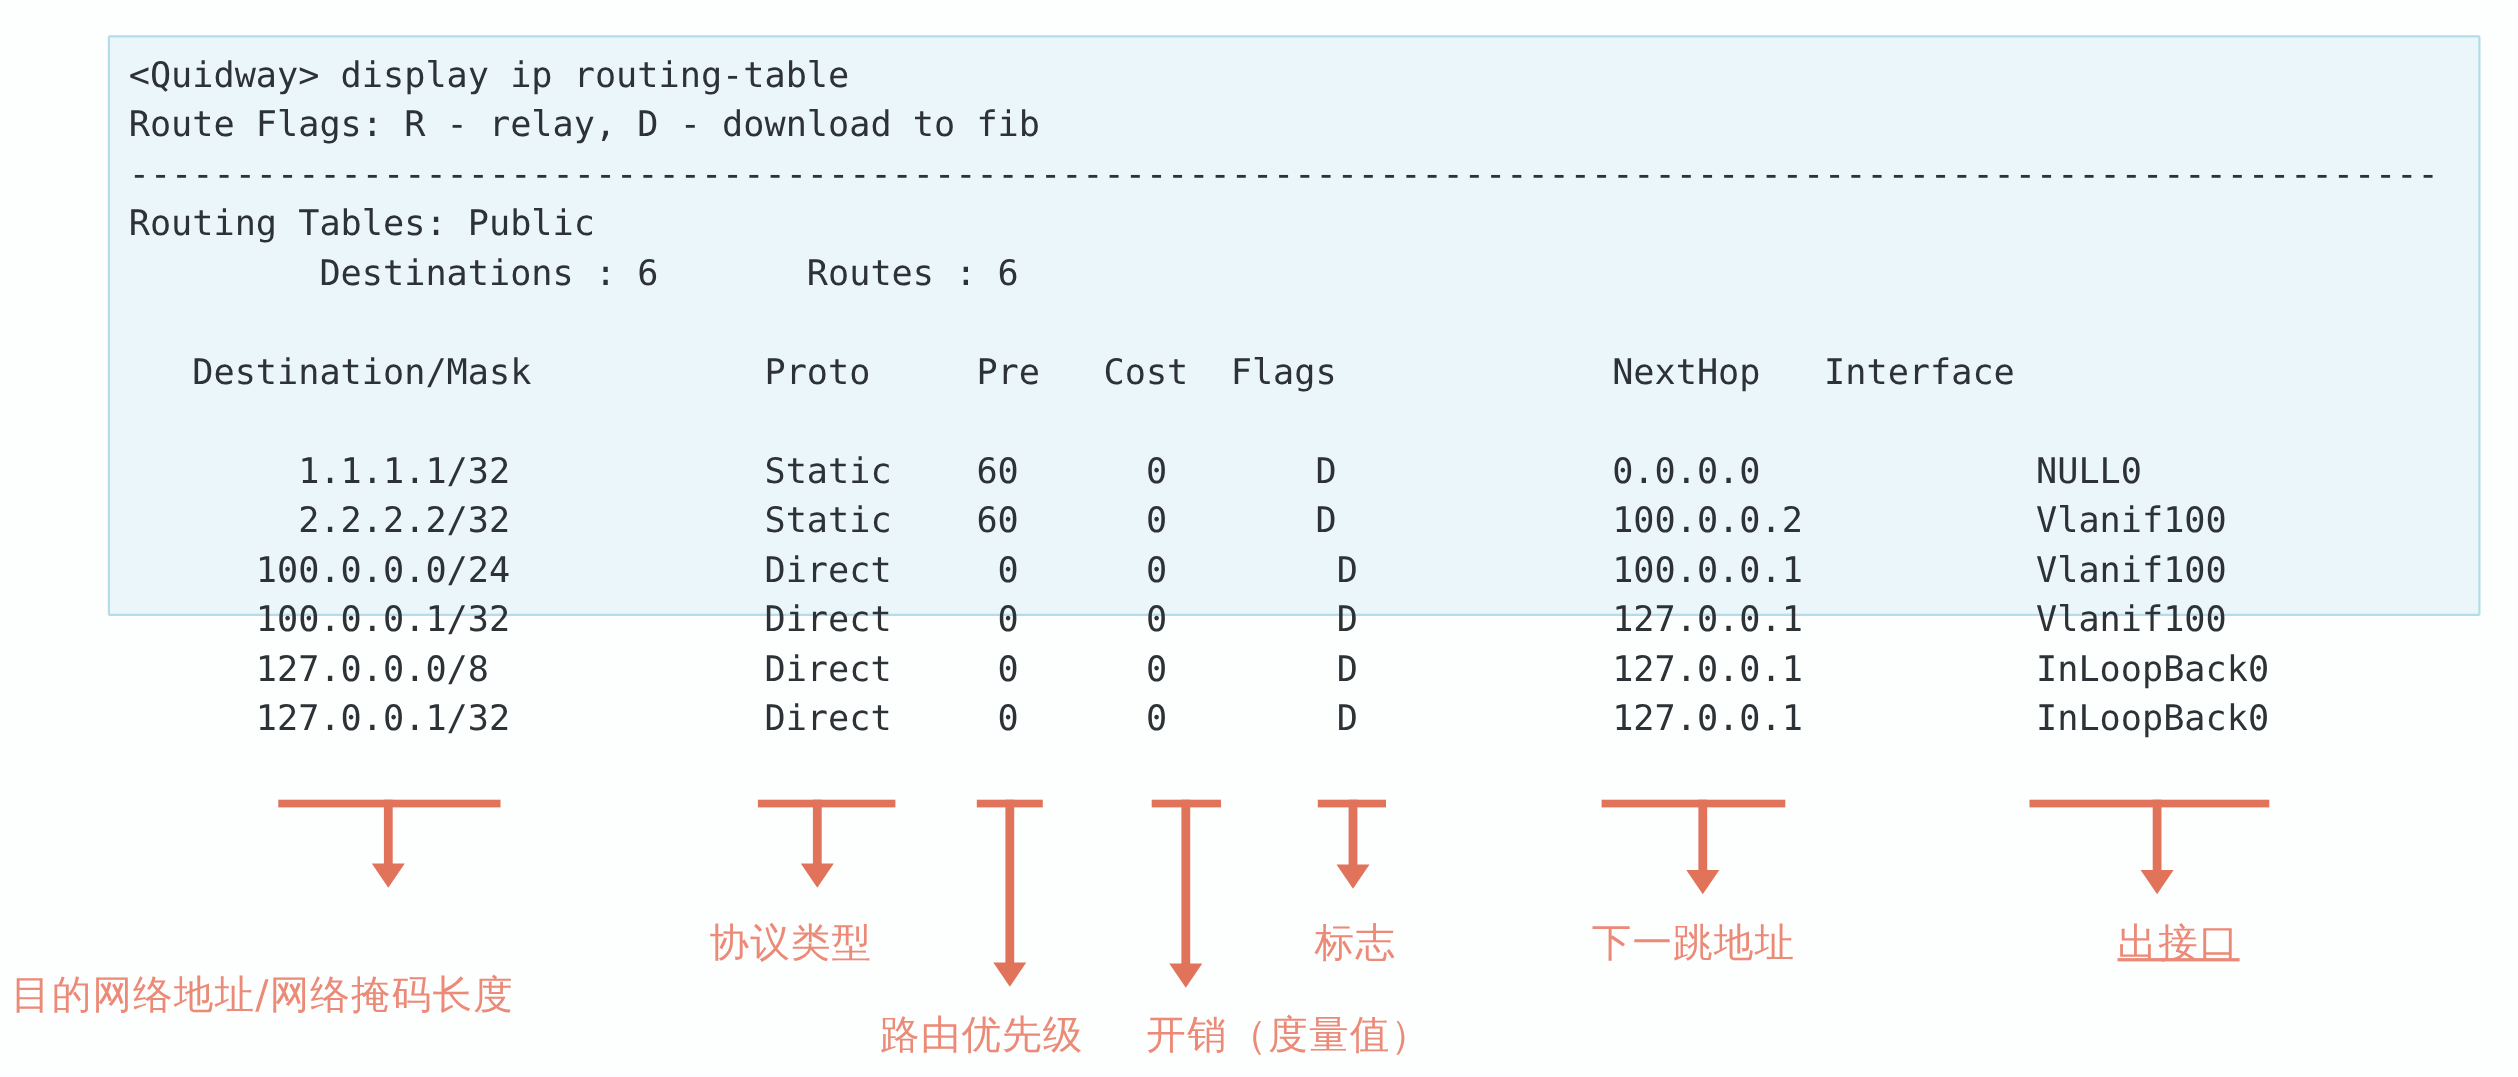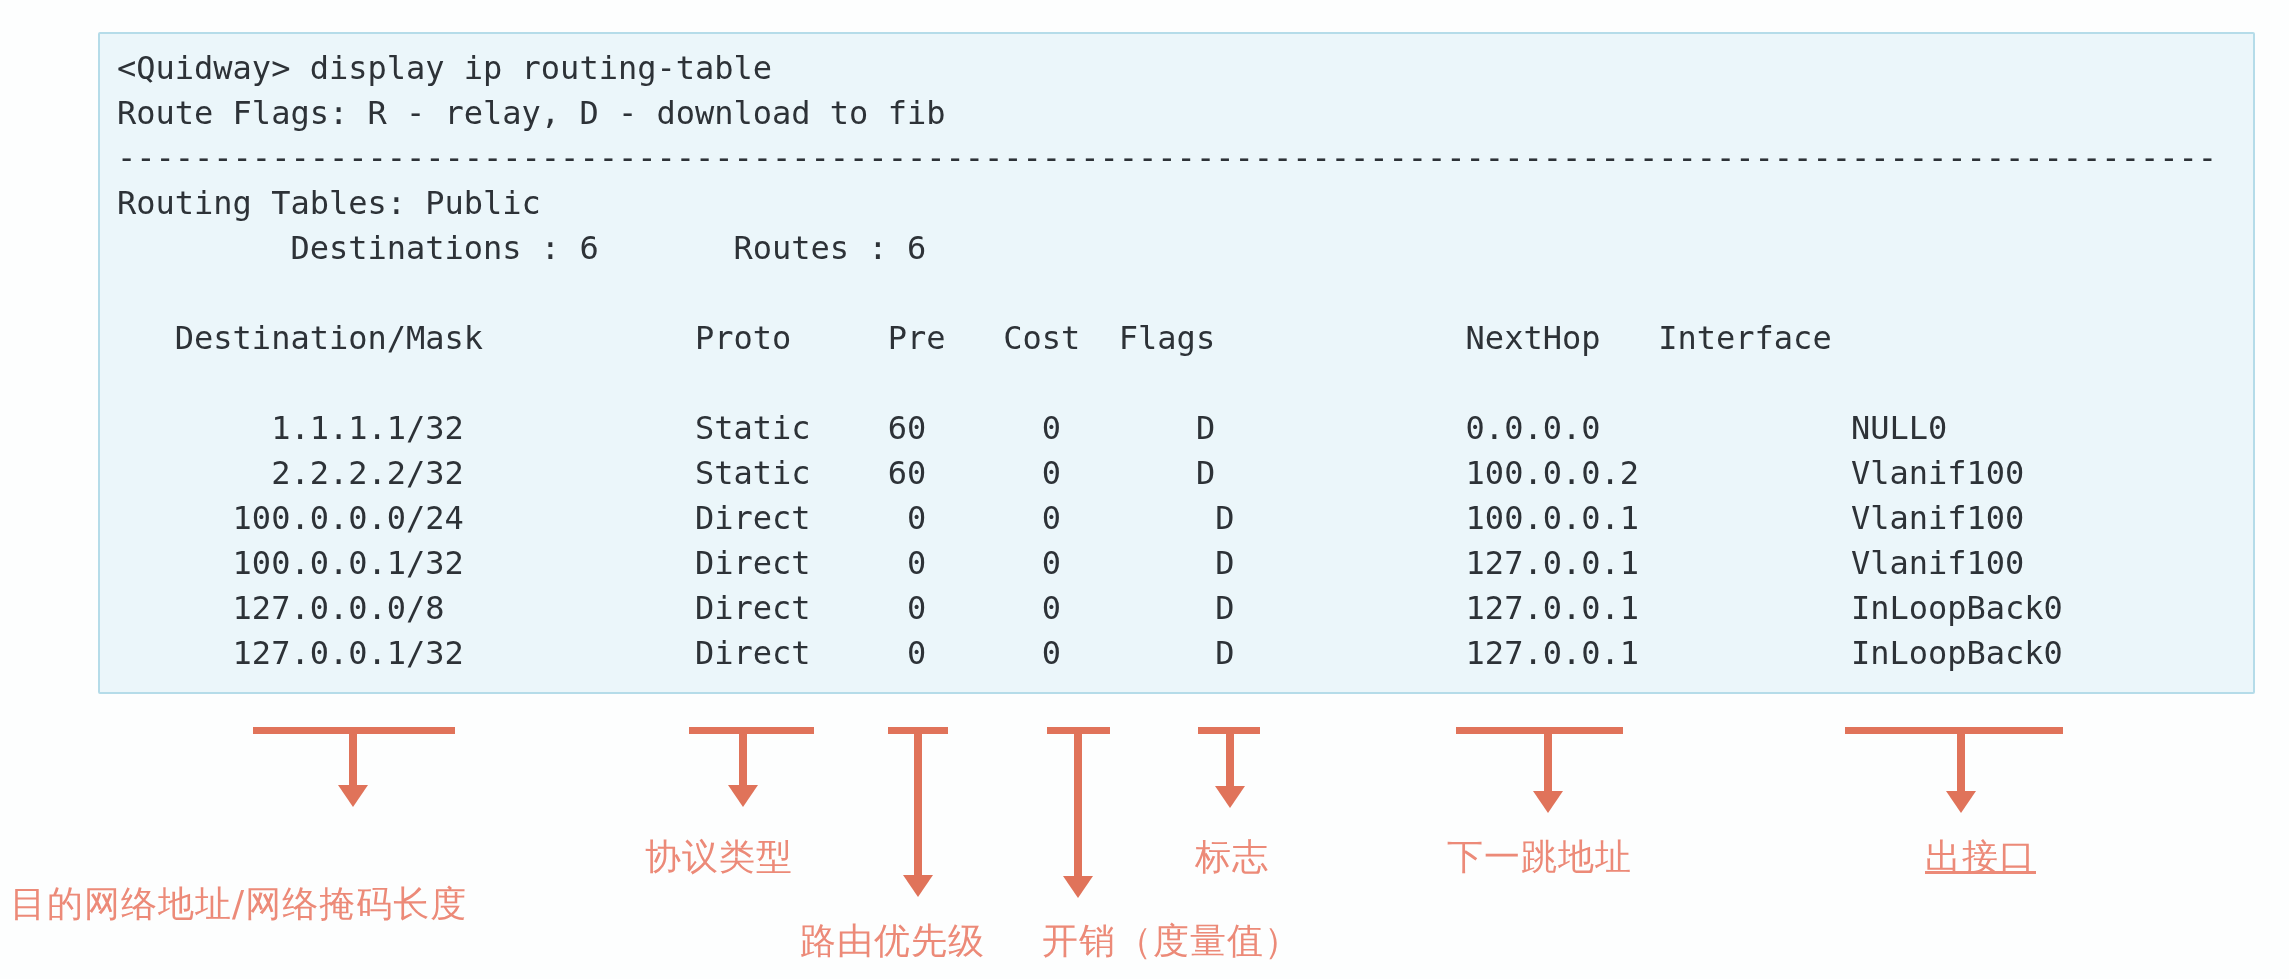--- a/index.html
+++ b/index.html
@@ -2,21 +2,21 @@
 <html style="--arrow: #e0735a; --label: #ec8a78; --terminal-bg: #ebf6fa; --terminal-border: #b5dce9; --text: #2d3237;"><head>
 <meta charset="utf-8">
 <style>
   html,body{margin:0;padding:0;}
   body{
     width:2289px;height:979px;position:relative;overflow:hidden;
     background:#fdfefe;
     font-family:"DejaVu Sans",sans-serif;
   }
   .terminal{
-    position:absolute;left:98px;top:32px;width:2157px;height:662px;
+    position:absolute;left:98px;top:32px;width:2157px;height:528px;
     box-sizing:border-box;
     background:var(--terminal-bg,#ebf6fa);
     border:2px solid var(--terminal-border,#b5dce9);
     border-radius:2px;
   }
   #terminal-text{
     position:absolute;left:17px;top:12px;
     font-family:"DejaVu Sans Mono",monospace;
     font-size:32px;line-height:45px;
     color:var(--text,#2d3237);

